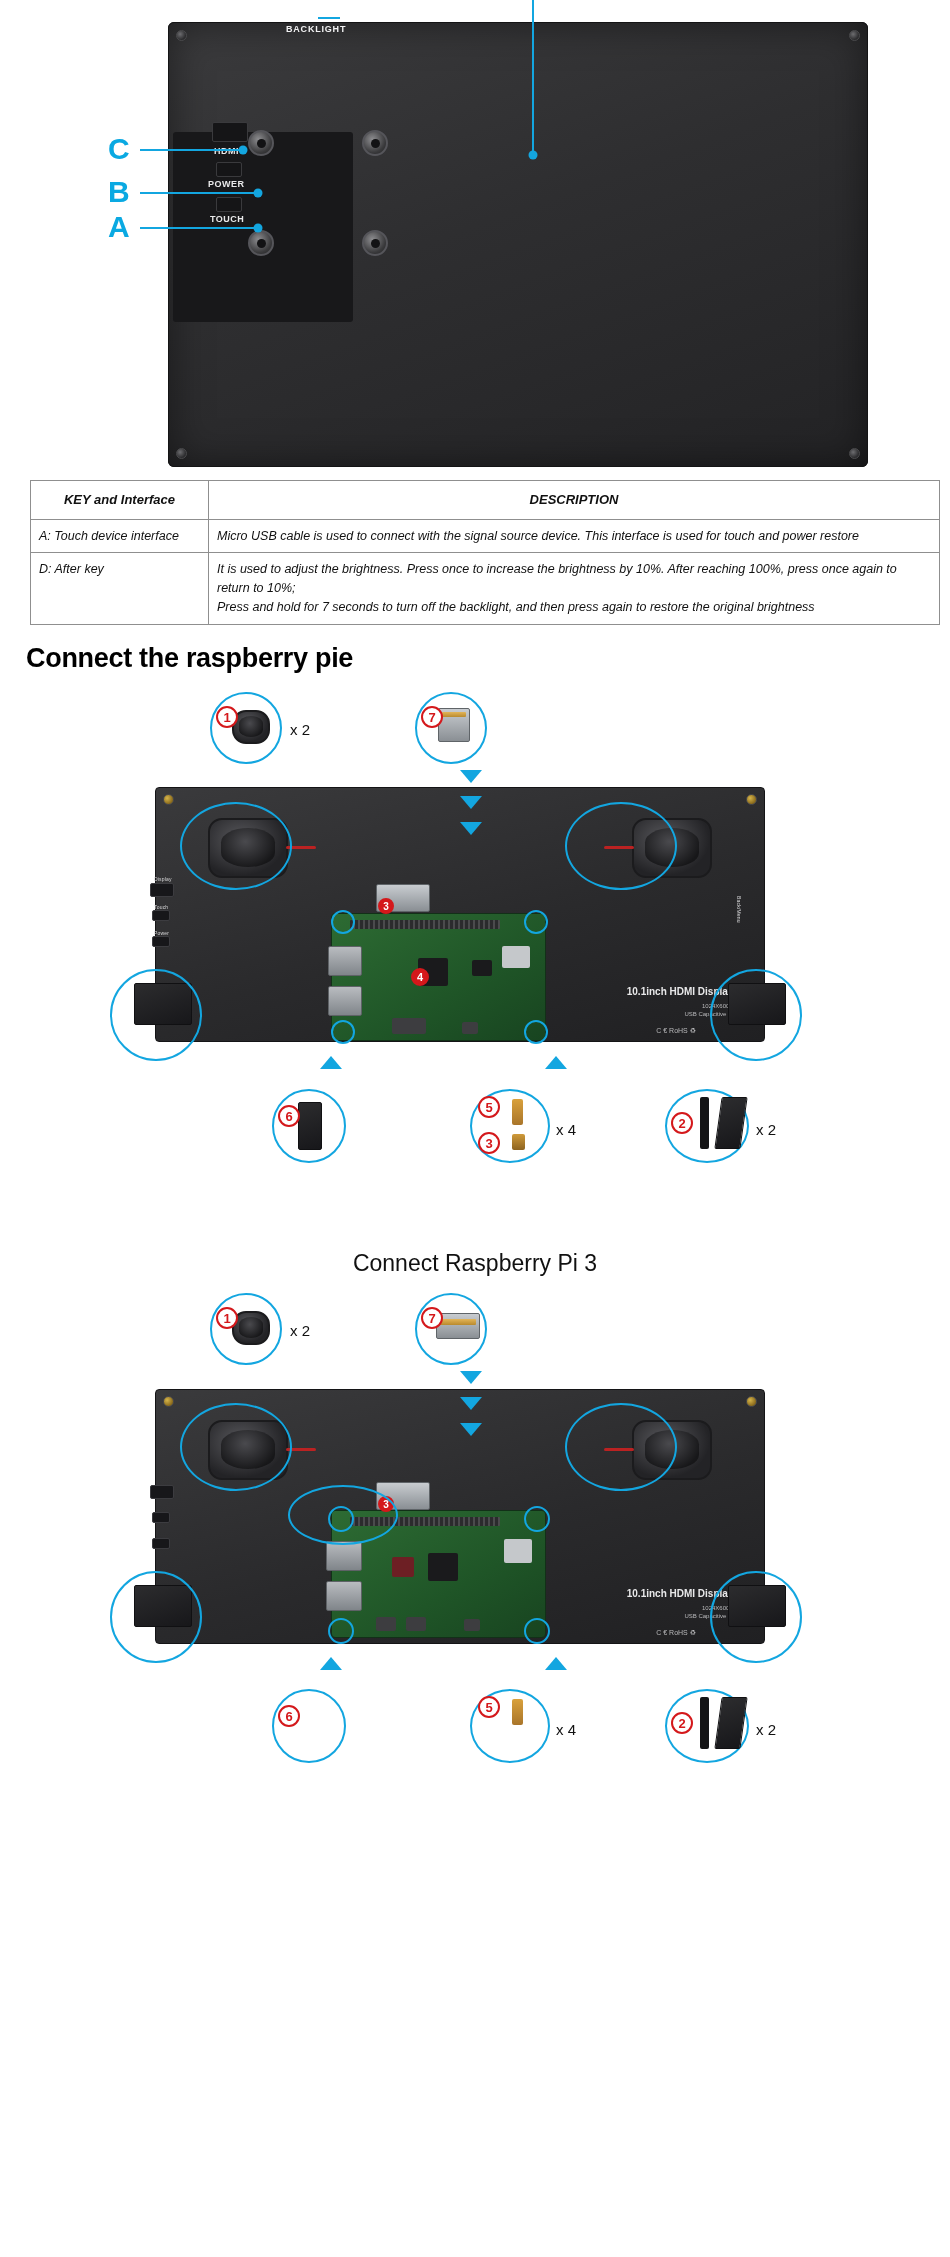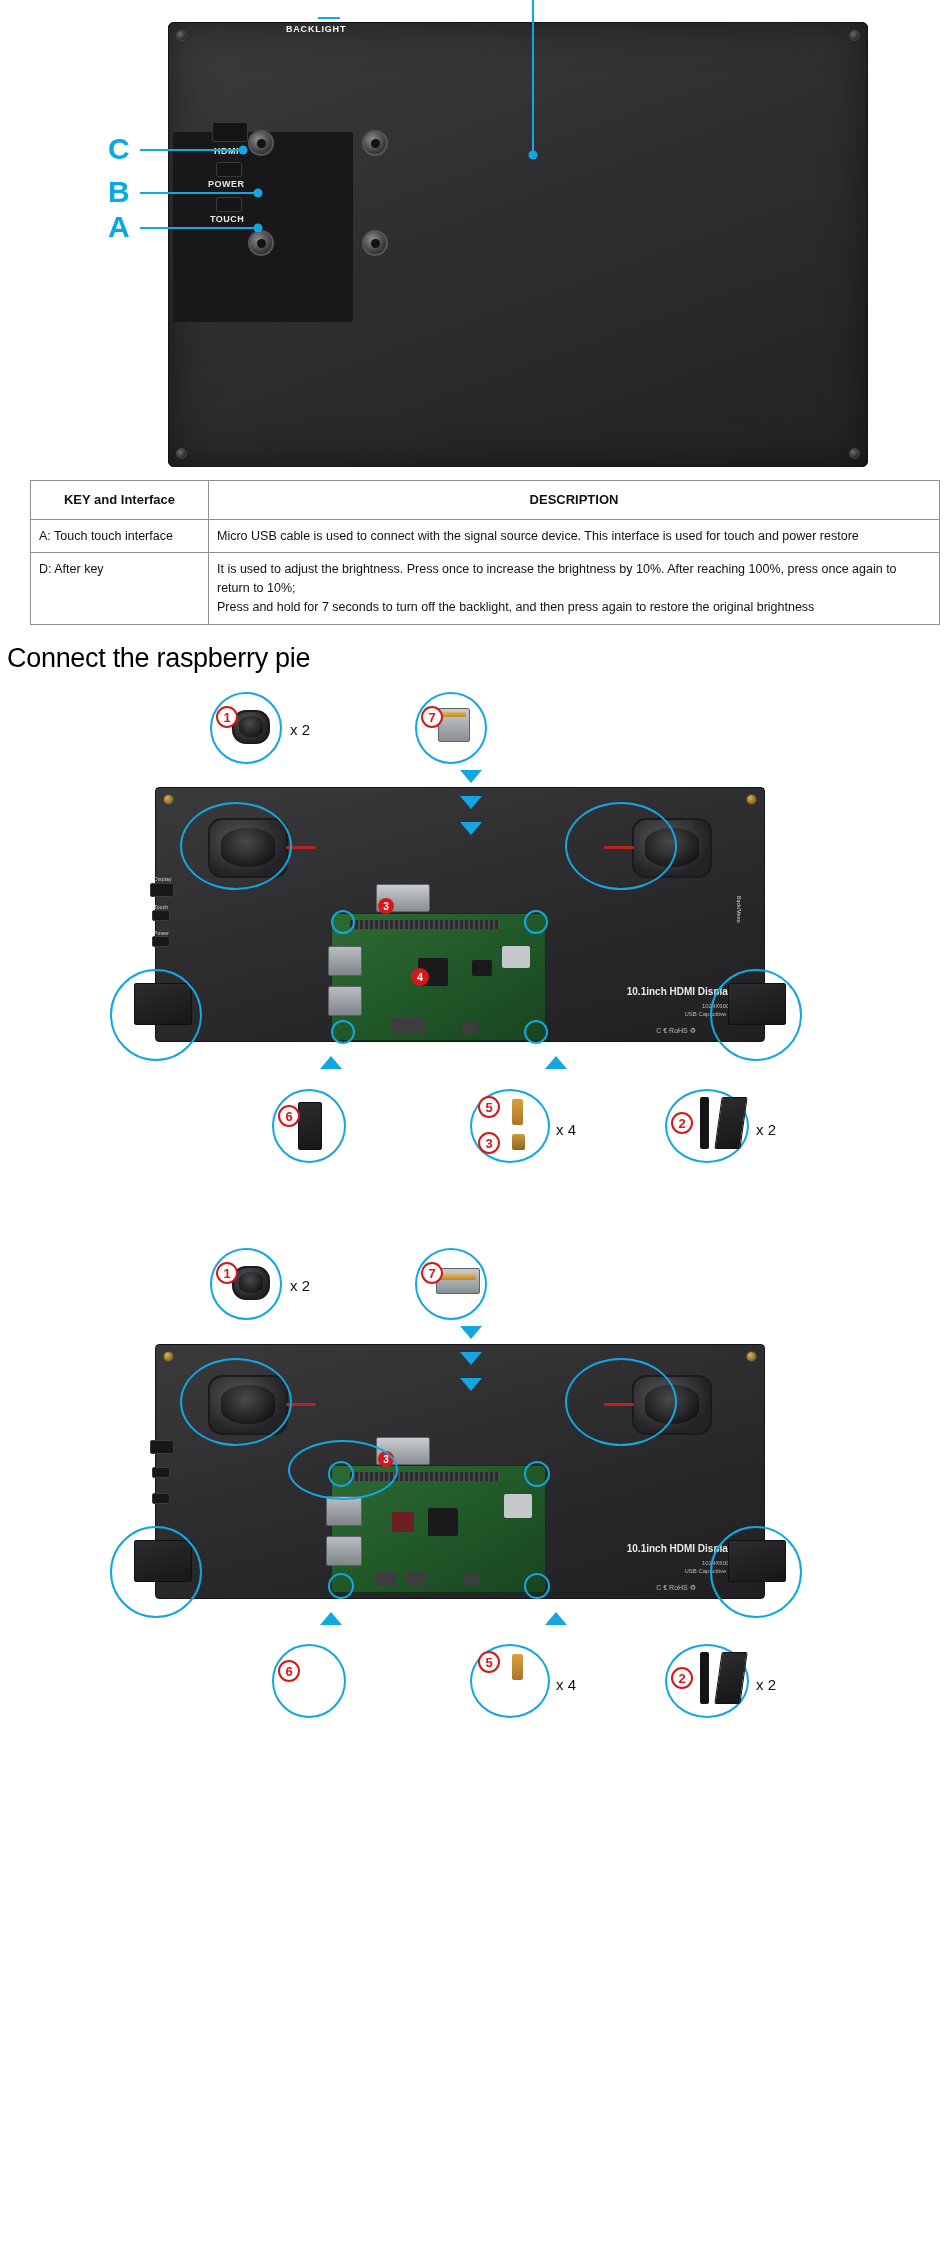--- a/index.html
+++ b/index.html
@@ -99,21 +99,21 @@
     font-family: "Liberation Sans", sans-serif;
   }
   svg.leaders {
     position: absolute;
     left: 0; top: 0;
     width: 950px; height: 480px;
     pointer-events: none;
   }
 
   
-  .table-wrap { padding: 0 20px; }
+  .table-wrap { padding: 0 20px; font-style: italic; }
   table.keytable {
     width: 910px;
     border-collapse: collapse;
     font-size: 12.5px;
     color: #111;
     margin-left: 10px;
   }
   table.keytable th, table.keytable td {
     border: 1px solid #8f8f8f;
     padding: 7px 8px;
@@ -125,22 +125,22 @@
     text-align: center;
     font-size: 13px;
     padding: 9px 8px;
   }
   table.keytable th.col-key { width: 178px; }
   table.keytable td.col-key { width: 178px; }
 
   
   h2.sect {
     font-size: 27px;
-    font-weight: normal;
-    margin: 18px 0 10px 7px;
+    font-weight: bold;
+    margin: 18px 0 10px 26px;
     color: #000;
     font-family: "Liberation Sans", sans-serif;
     letter-spacing: -0.3px;
   }
 
   
   .assembly {
     position: relative;
     width: 950px;
     height: 560px;
@@ -360,21 +360,21 @@
   <div class="table-wrap">
     <table class="keytable">
       <thead>
         <tr>
           <th class="col-key">KEY and Interface</th>
           <th>DESCRIPTION</th>
         </tr>
       </thead>
       <tbody>
         <tr>
-          <td class="col-key">A: Touch touch interface</td>
+          <td class="col-key">A: Touch device interface</td>
           <td>Micro USB cable is used to connect with the signal source device. This interface is used for touch and power restore</td>
         </tr>
         <tr>
           <td class="col-key">D: After key</td>
           <td style="white-space:pre-line;">It is used to adjust the brightness. Press once to increase the brightness by 10%. After reaching 100%, press once again to return to 10%;
 Press and hold for 7 seconds to turn off the backlight, and then press again to restore the original brightness</td>
         </tr>
       </tbody>
     </table>
   </div>
@@ -462,20 +462,21 @@
     <div class="callnum" style="left:478px; top:448px;">3</div>
     <div class="xlabel" style="left:556px; top:437px;">x 4</div>
 
     <div class="circle-hl" style="left:665px; top:405px; width:84px; height:74px;"></div>
     <div class="foot-black" style="left:700px; top:413px; width:9px; height:52px;"></div>
     <div class="bracket" style="left:718px; top:413px; width:26px; height:52px; transform:skewX(-8deg);"></div>
     <div class="callnum" style="left:671px; top:428px;">2</div>
     <div class="xlabel" style="left:756px; top:437px;">x 2</div>
   </div>
 
+  <div class="caption">Connect Raspberry Pi 3</div>
 
   <div class="assembly second">
 
     <div class="circle-hl" style="left:210px; top:4px; width:72px; height:72px;"></div>
     <div class="speaker" style="left:232px; top:22px; width:38px; height:34px;"></div>
     <div class="callnum" style="left:216px; top:18px;">1</div>
     <div class="xlabel" style="left:290px; top:33px;">x 2</div>
 
     <div class="circle-hl" style="left:415px; top:4px; width:72px; height:72px;"></div>
     <div class="hdmi-part" style="left:436px; top:24px; width:44px; height:26px;"></div>

